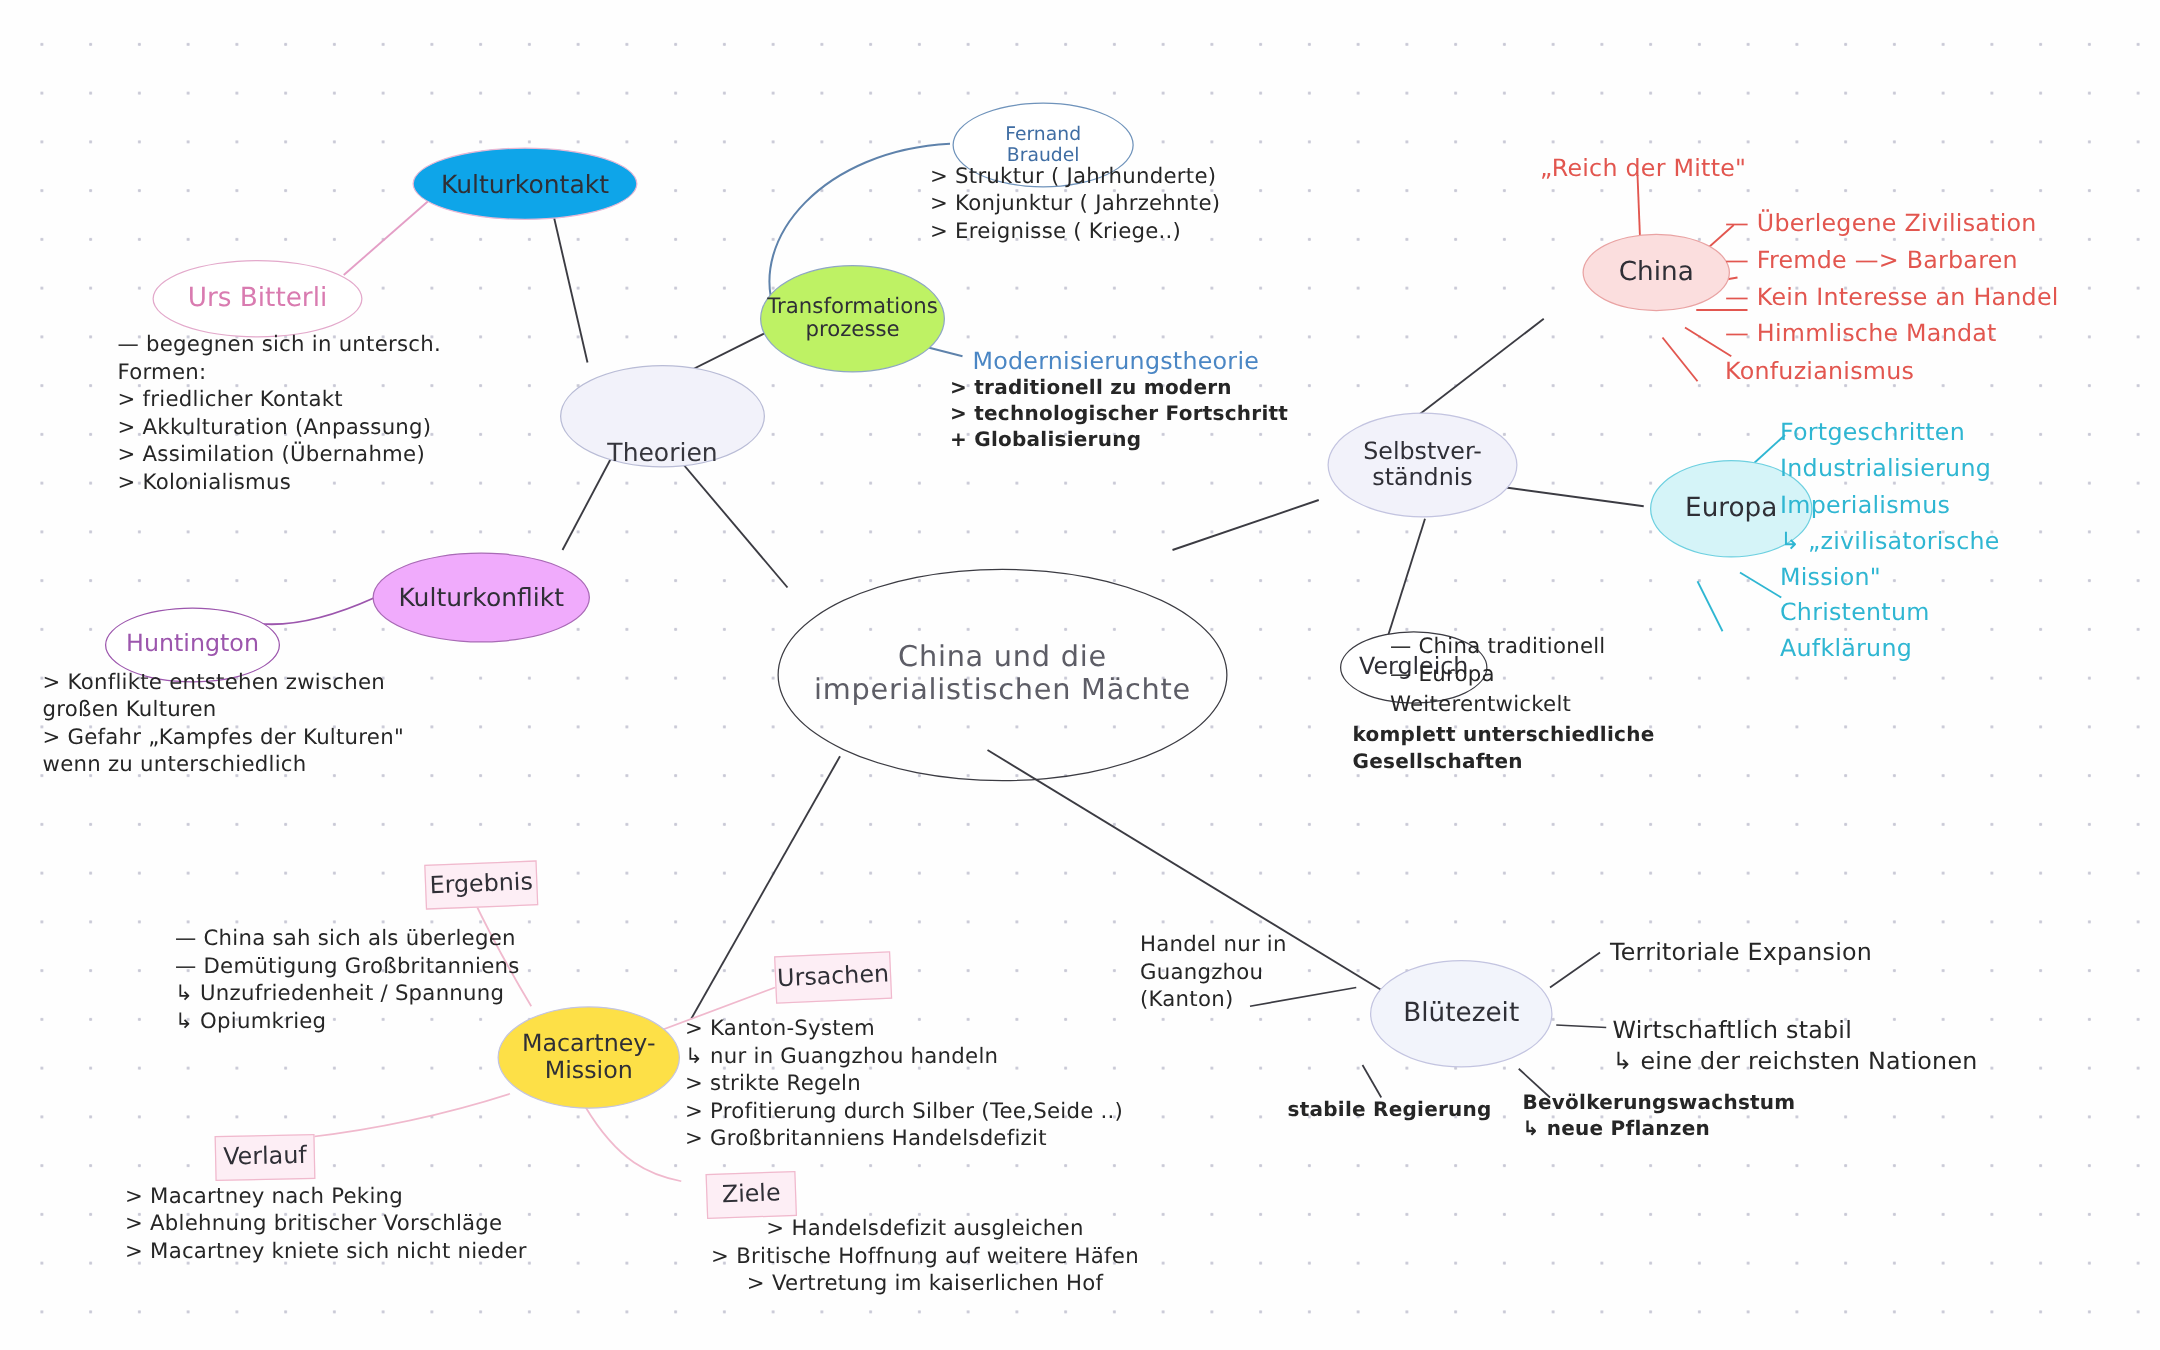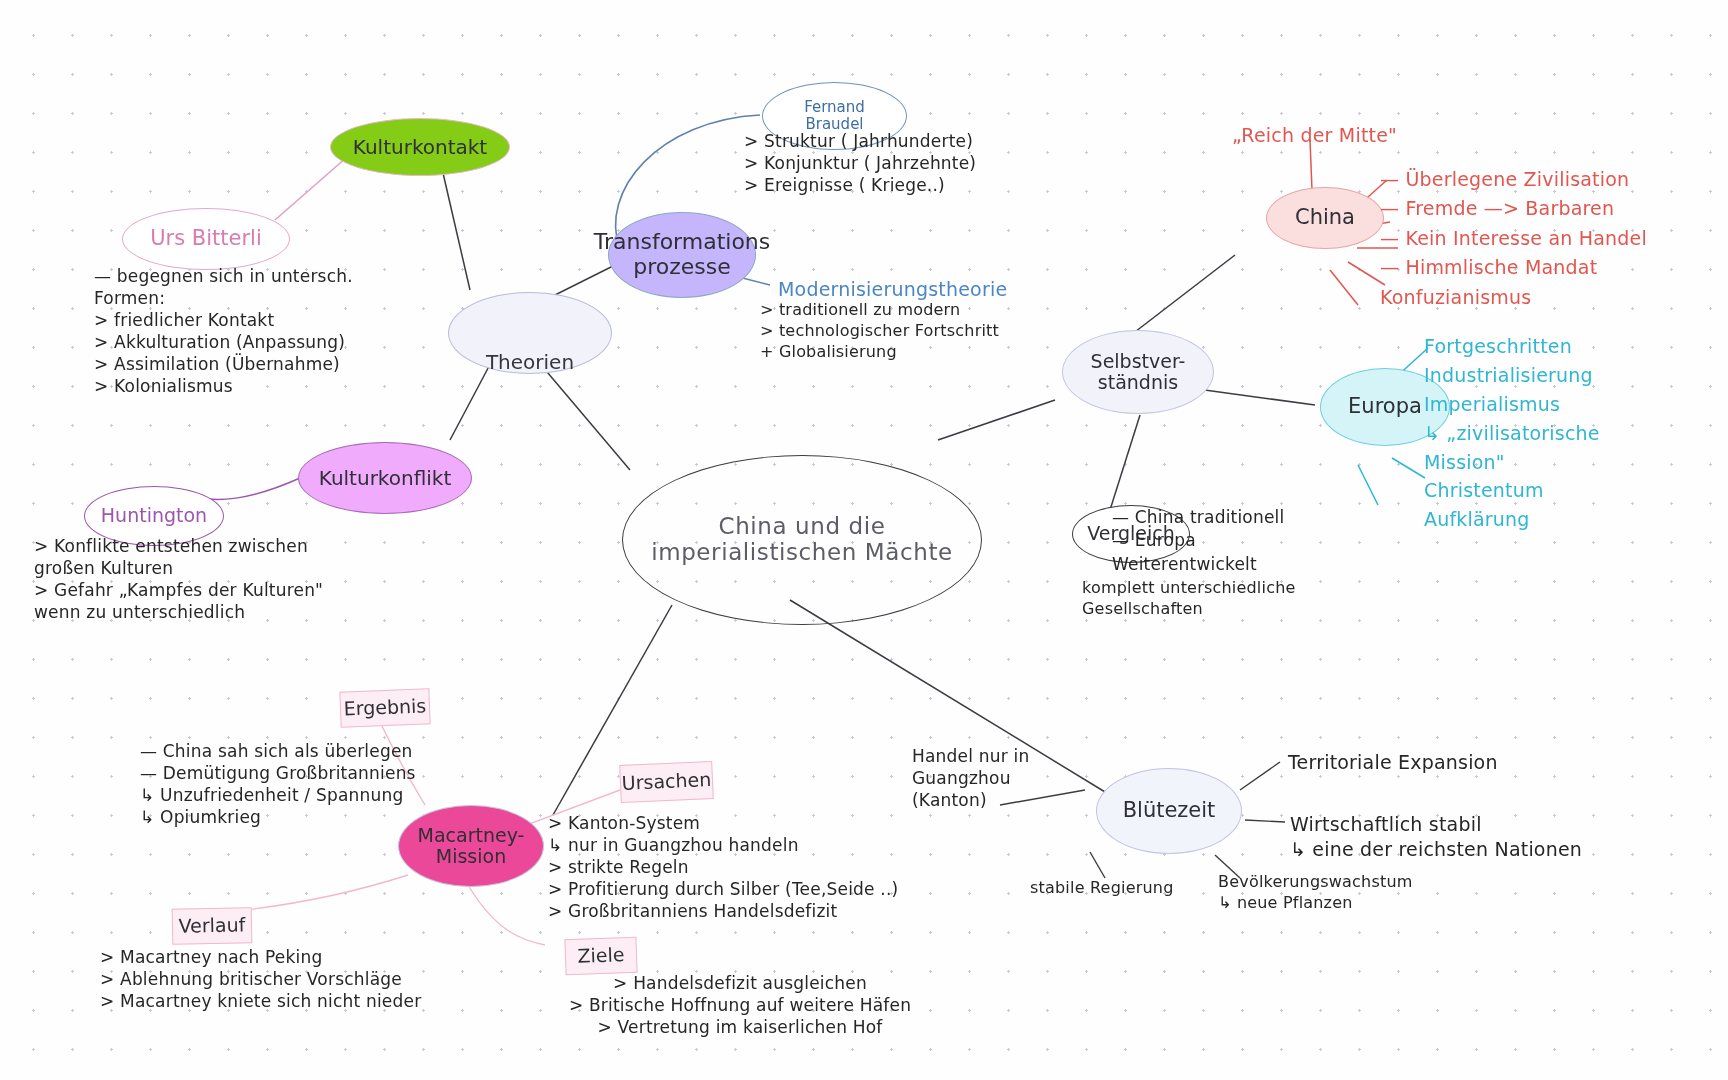--- a/index.html
+++ b/index.html
@@ -33,27 +33,27 @@
 
   
   .n-center{
     border:1.6px solid #3b3b42;background:rgba(255,255,255,0.0);
     color:#5d5d66;font-size:23px;letter-spacing:.6px;
   }
   .n-theorien{
     border:1.5px solid #b9bcd6;background:#f2f2fa;color:#35353c;font-size:20px;align-items:flex-end;
   }
   .n-transform{
-    border:1.6px solid #8fa7c4;background:#c4b5fd;color:#2f2f36;font-size:22px;
+    border:1.6px solid #8fa7c4;background:#bef264;color:#2f2f36;font-size:17px;
   }
   .n-braudel{
     border:1.6px solid #6f93bb;background:#ffffff;color:#3f6da3;font-size:15px;
   }
   .n-kulturkontakt{
-    border:1.6px solid #e8b7d4;background:#84cc16;color:#2f2f36;font-size:20px;
+    border:1.6px solid #e8b7d4;background:#0ea5e9;color:#2f2f36;font-size:20px;
   }
   .n-bitterli{
     border:1.6px solid #e3a9cb;background:#ffffff;color:#d97bb0;font-size:21px;
   }
   .n-kulturkonflikt{
     border:1.6px solid #a86ab5;background:#f0abfc;color:#2f2f36;font-size:20px;
   }
   .n-huntington{
     border:1.6px solid #9c56ad;background:#ffffff;color:#9c56ad;font-size:19px;
   }
@@ -66,42 +66,42 @@
   .n-europa{
     border:1.7px solid #6ed0e0;background:#d5f4f8;color:#2f2f36;font-size:21px;
   }
   .n-vergleich{
     border:1.6px solid #3b3b42;background:#ffffff;color:#2f2f36;font-size:19px;
   }
   .n-bluetezeit{
     border:1.5px solid #c3c4e0;background:#f2f4fb;color:#2f2f36;font-size:21px;
   }
   .n-macartney{
-    border:1.5px solid #c3c4e0;background:#ec4899;color:#2f2f36;font-size:19px;
+    border:1.5px solid #c3c4e0;background:#fde047;color:#2f2f36;font-size:19px;
   }
 
   
   .rect{
     border:1.4px solid #f0b9cd;background:#fdeef5;color:#2f2f36;font-size:19px;
     padding:7px 14px;
   }
 
   
   .txt{
     position:absolute;
     white-space:pre-line;
     line-height:1.30;
     color:#262626;
     font-size:17px;
     letter-spacing:.2px;
   }
   .txt.red{color:#e2564f;}
   .txt.cyan{color:#2fb6d2;}
   .txt.blue{color:#4a86c4;}
-  .txt.small{font-size:16px;}
+  .txt.small{font-size:16px;font-weight:bold;}
   .hdr{font-size:19px;}
 </style>
 </head>
 <body>
 
 <div id="canvas"></div>
 
 <svg id="edges" viewBox="0 0 1728 1080">
 
   <path d="M630,470 L520,340" stroke="#3b3b42" stroke-width="1.5" fill="none"></path>

